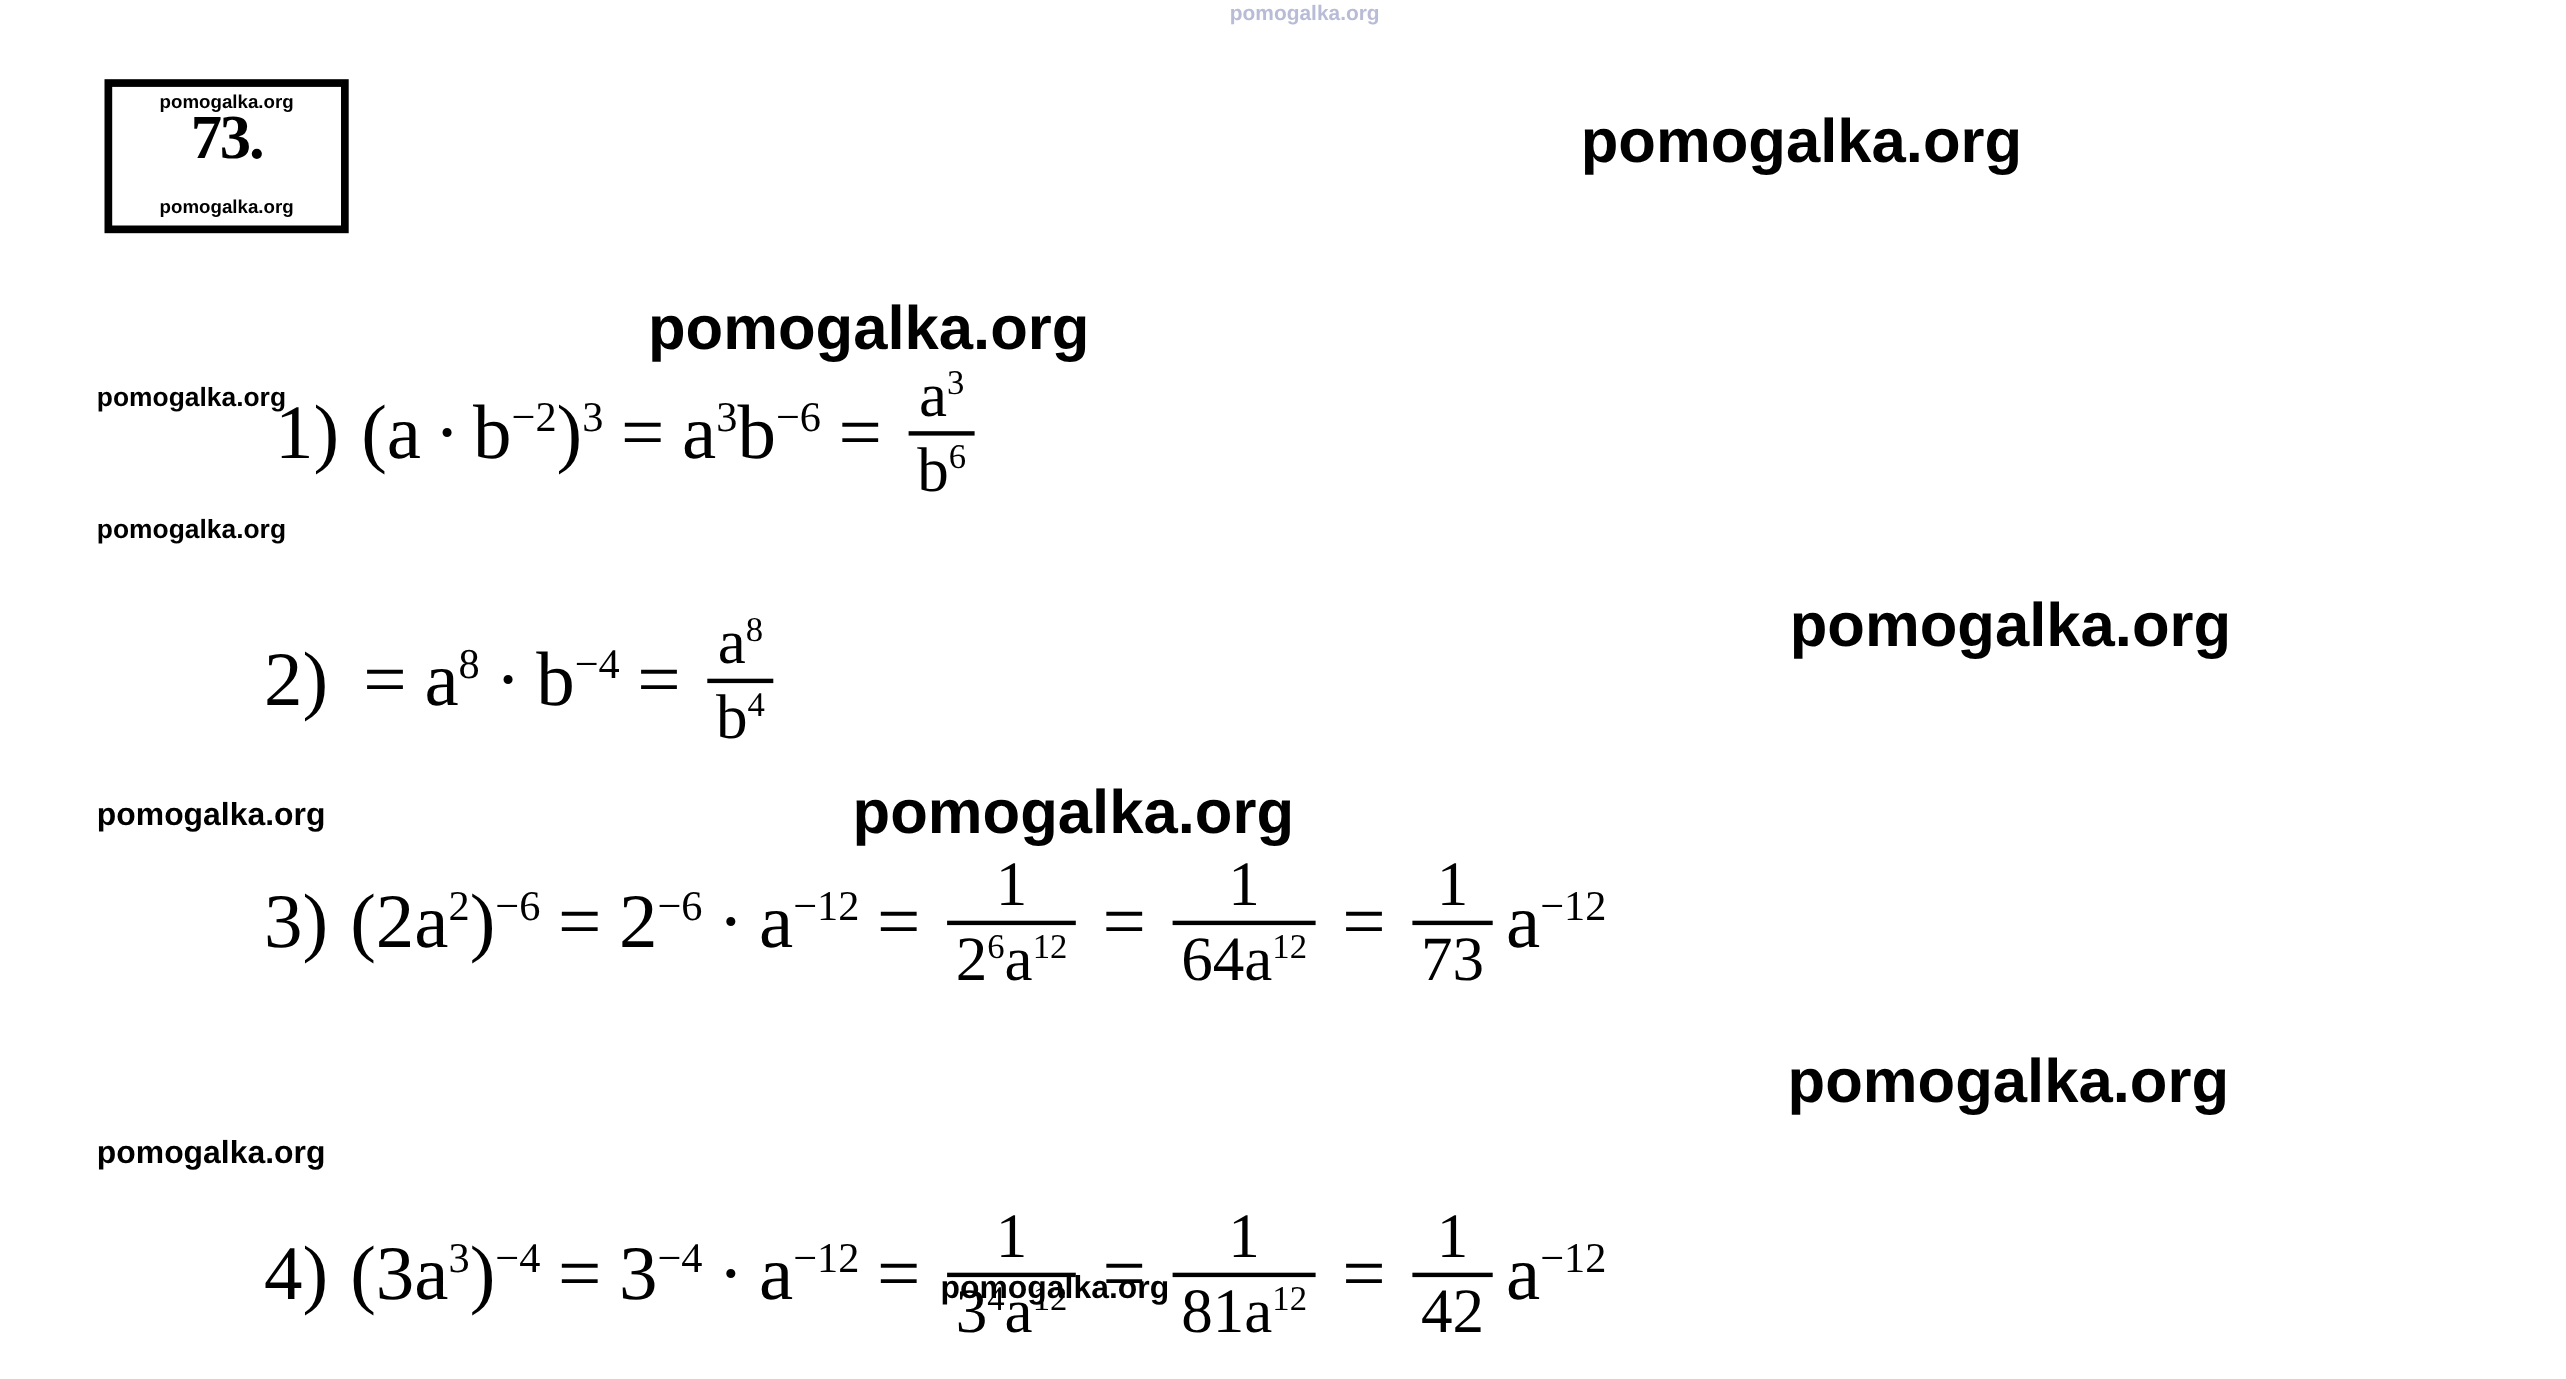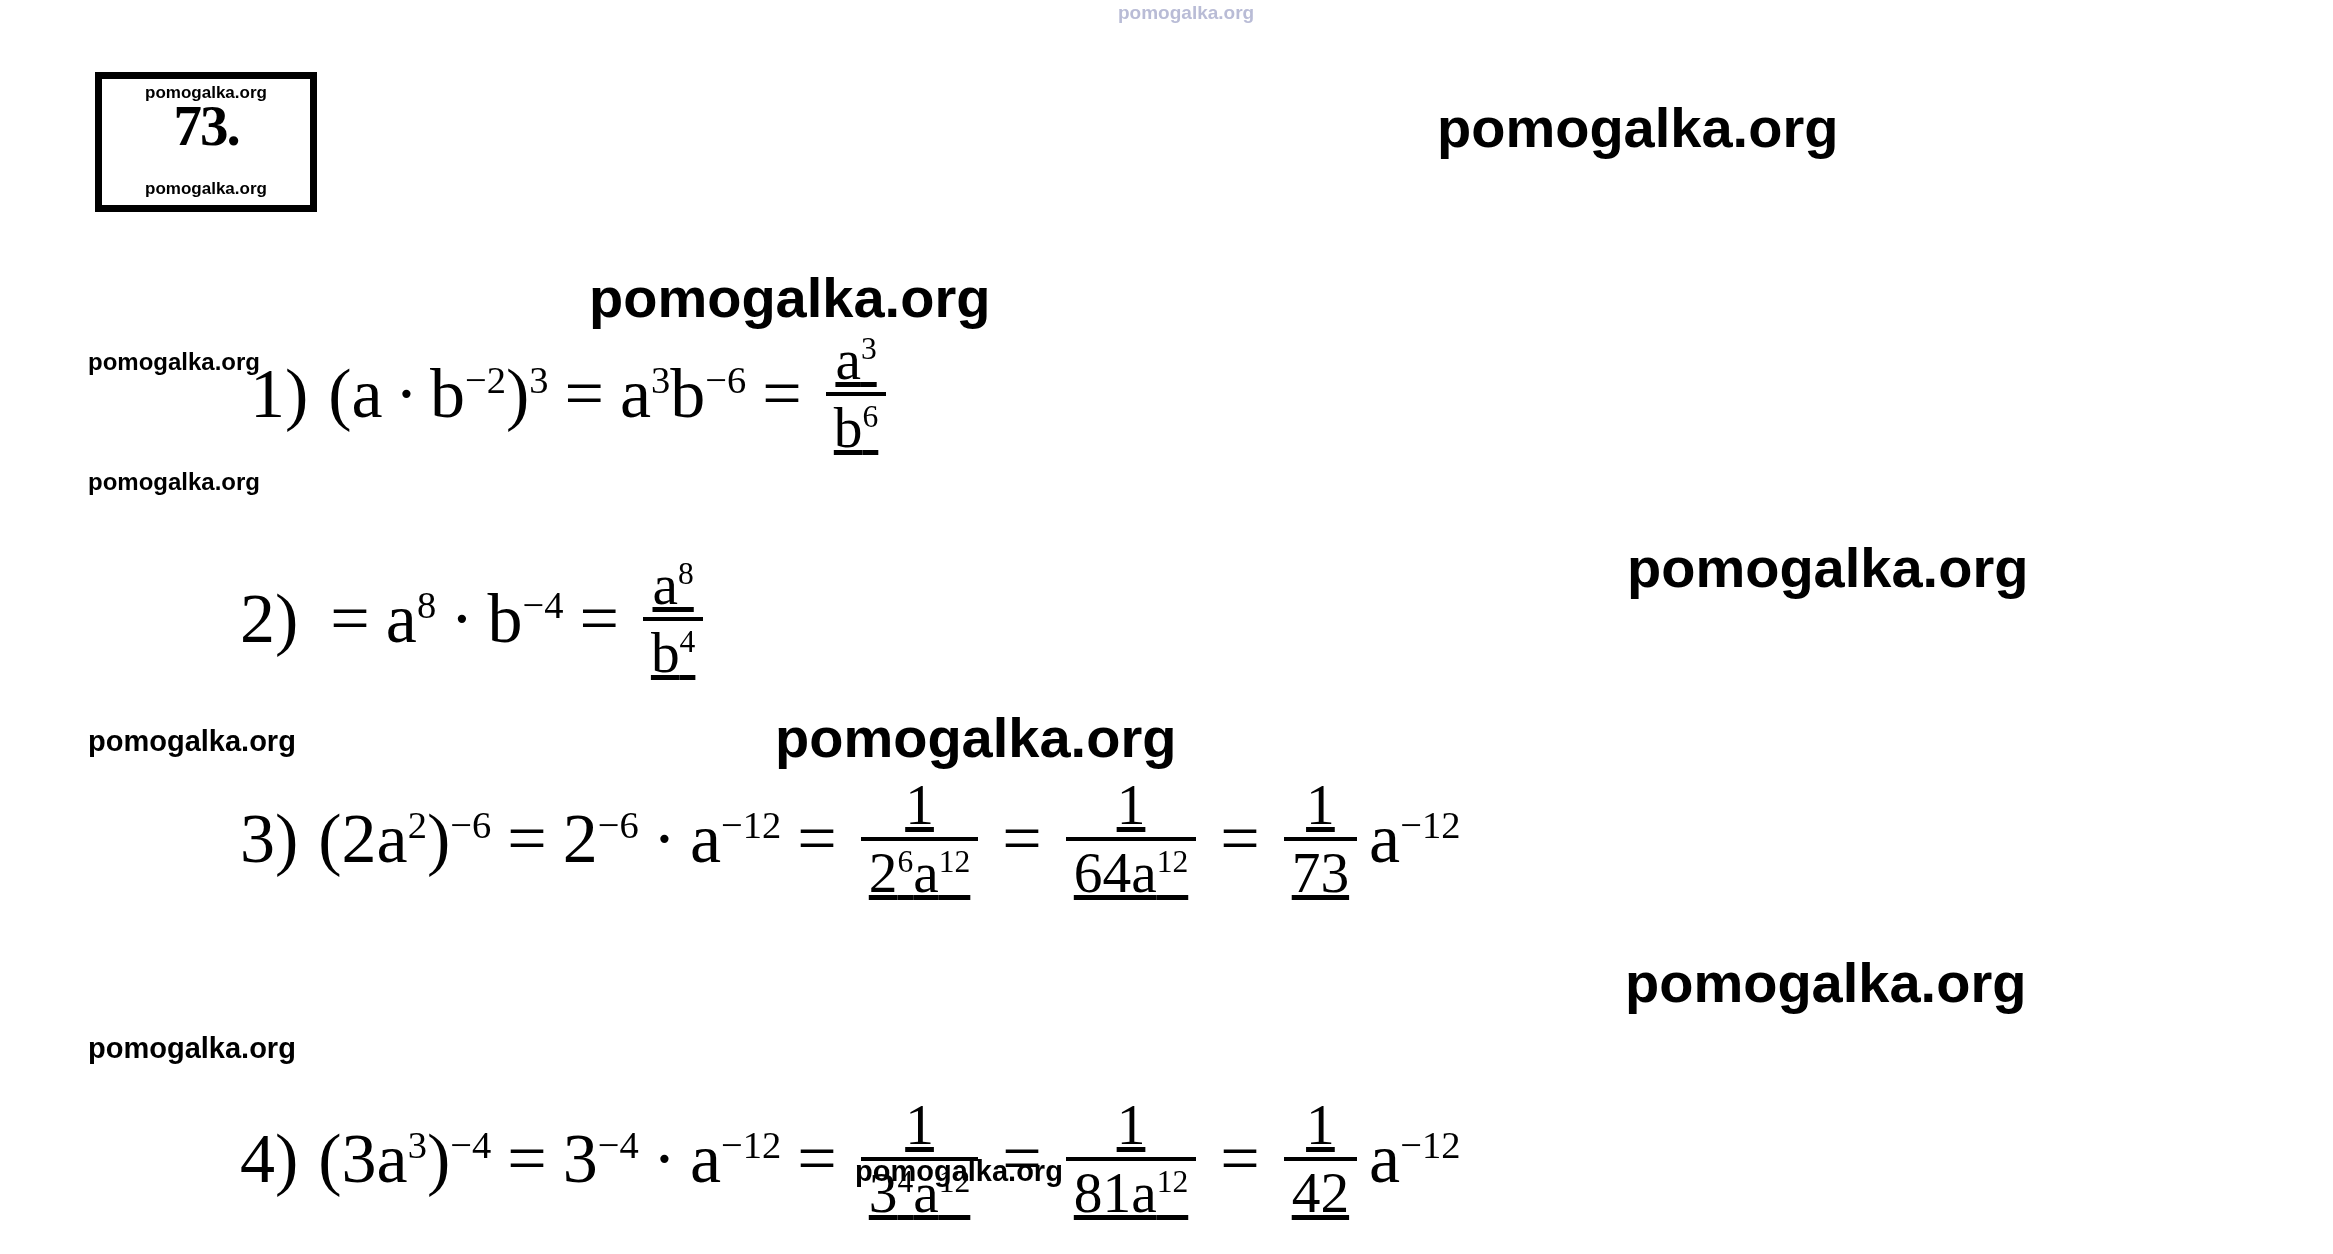--- a/index.html
+++ b/index.html
@@ -99,21 +99,20 @@
     flex-direction: column;
     align-items: center;
     vertical-align: middle;
     margin: 0 10px;
     font-size: 0.82em;
   }
   .frac .num-part,
   .frac .den-part {
     padding: 0 8px;
     line-height: 1.05;
-    text-decoration: underline;
   }
   .frac .bar {
     height: 4px;
     background: #000;
     width: 100%;
     min-width: 48px;
     margin: 2px 0;
   }
   .opeq { margin: 0 14px; }
   .dot { margin: 0 12px; }

